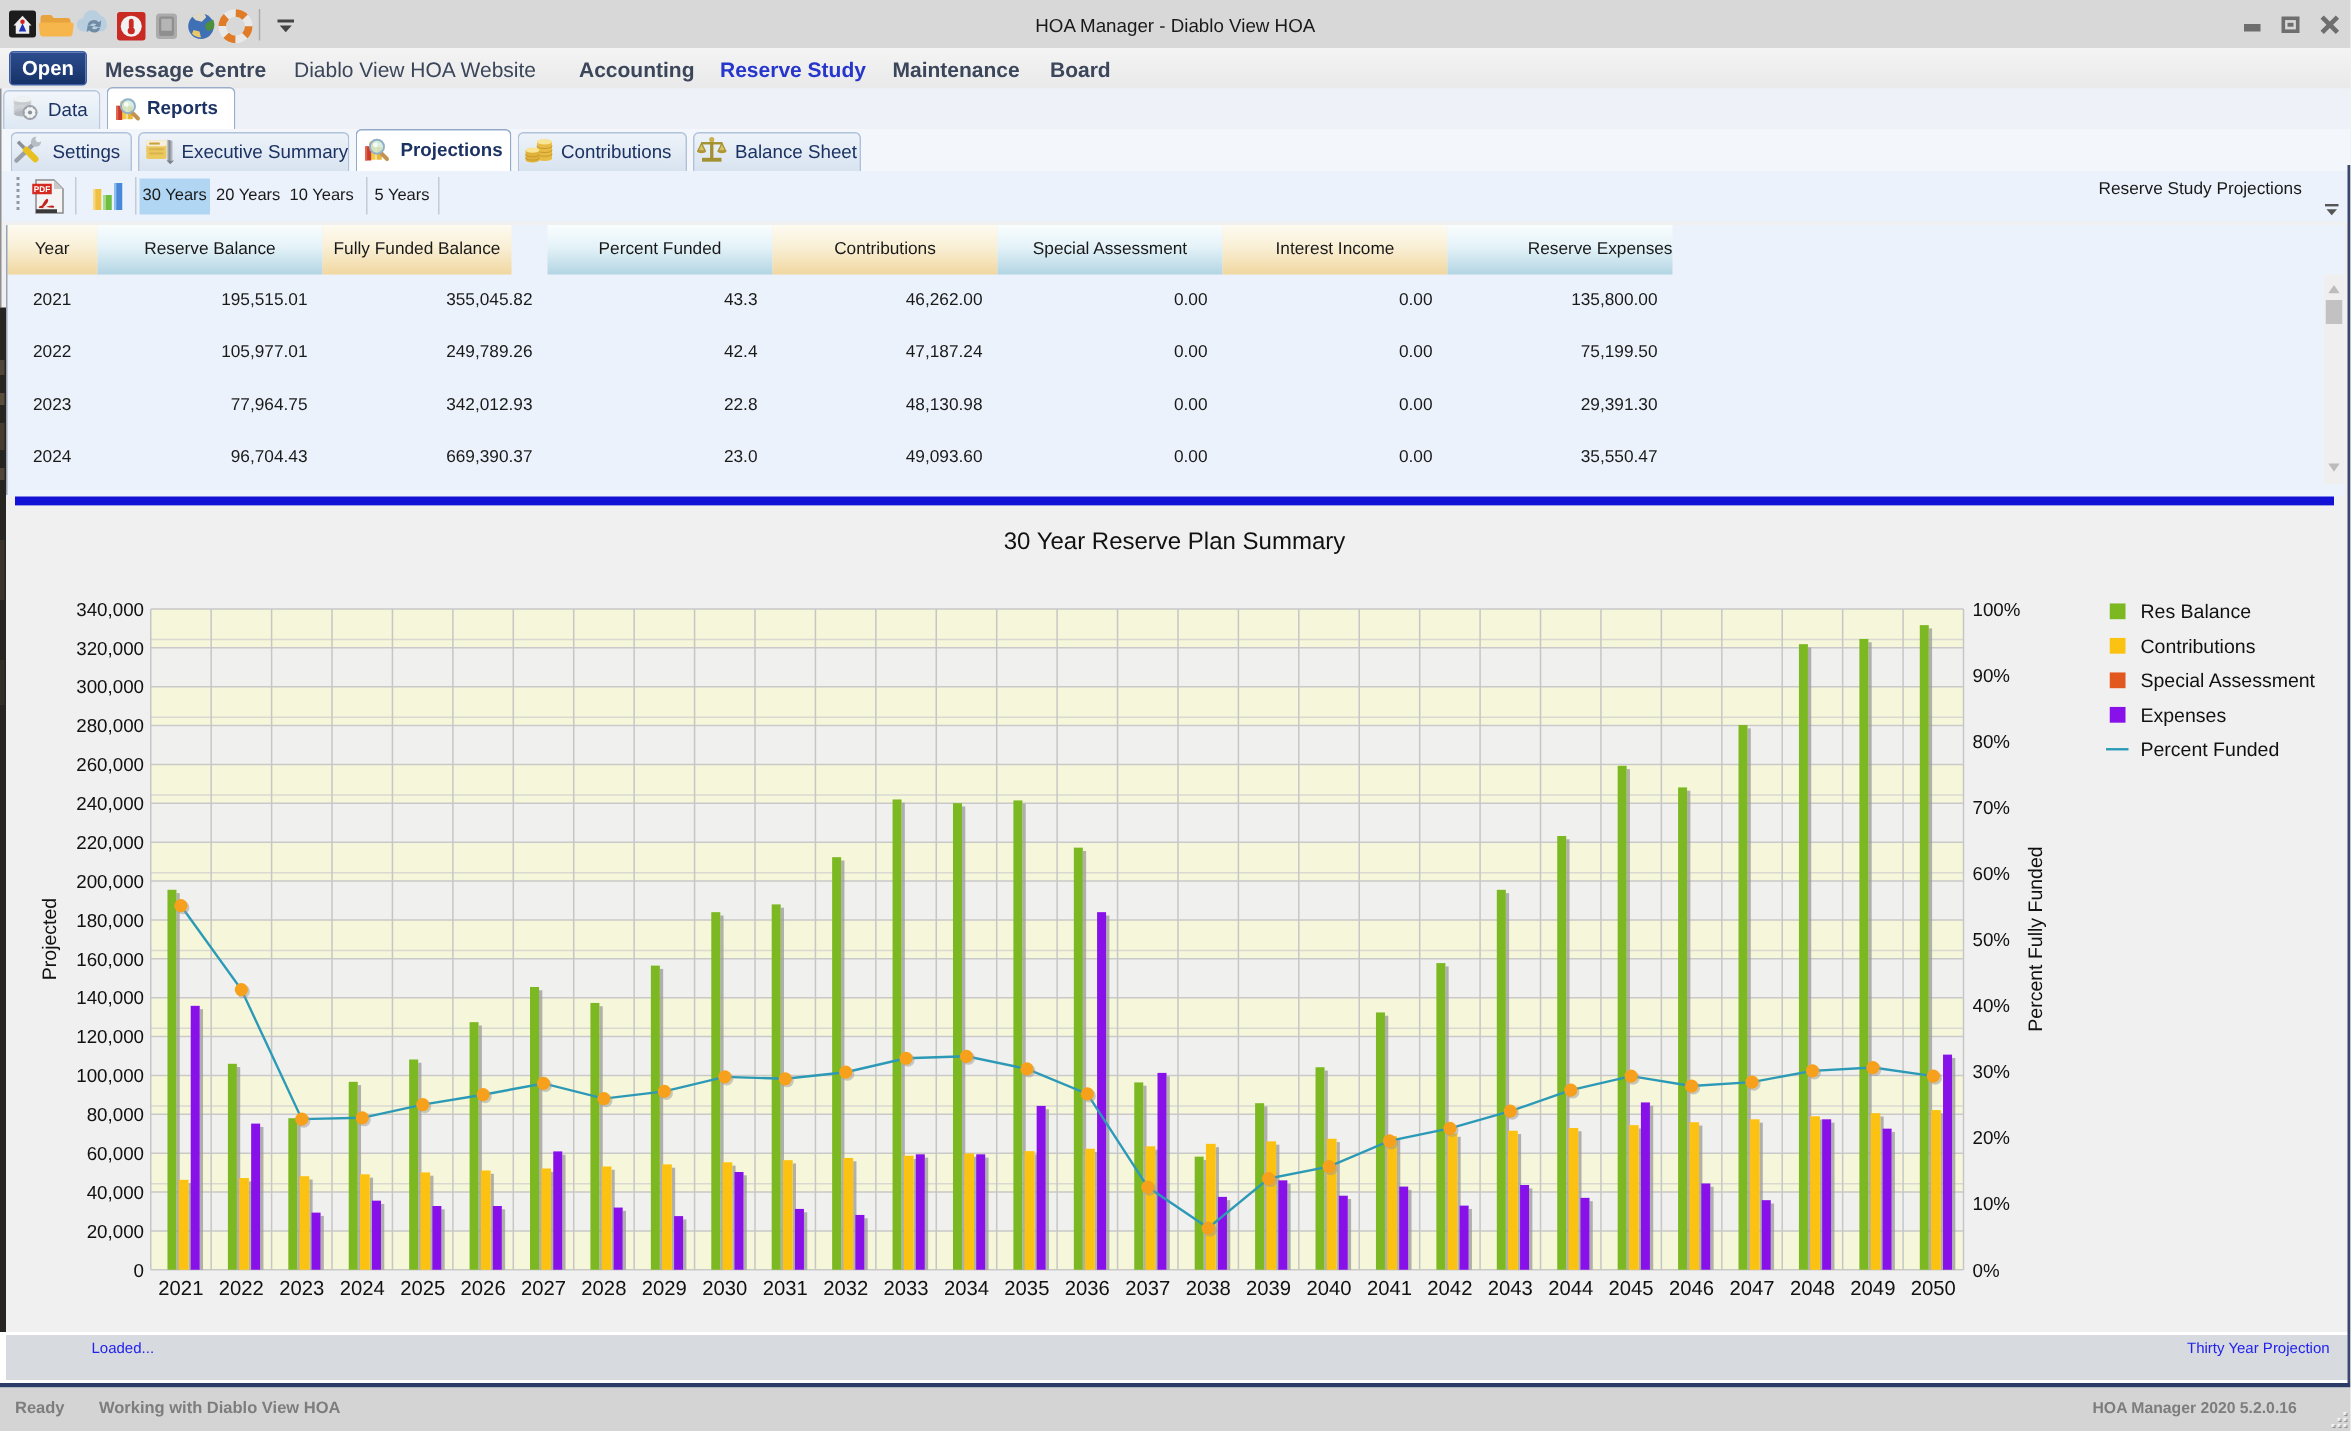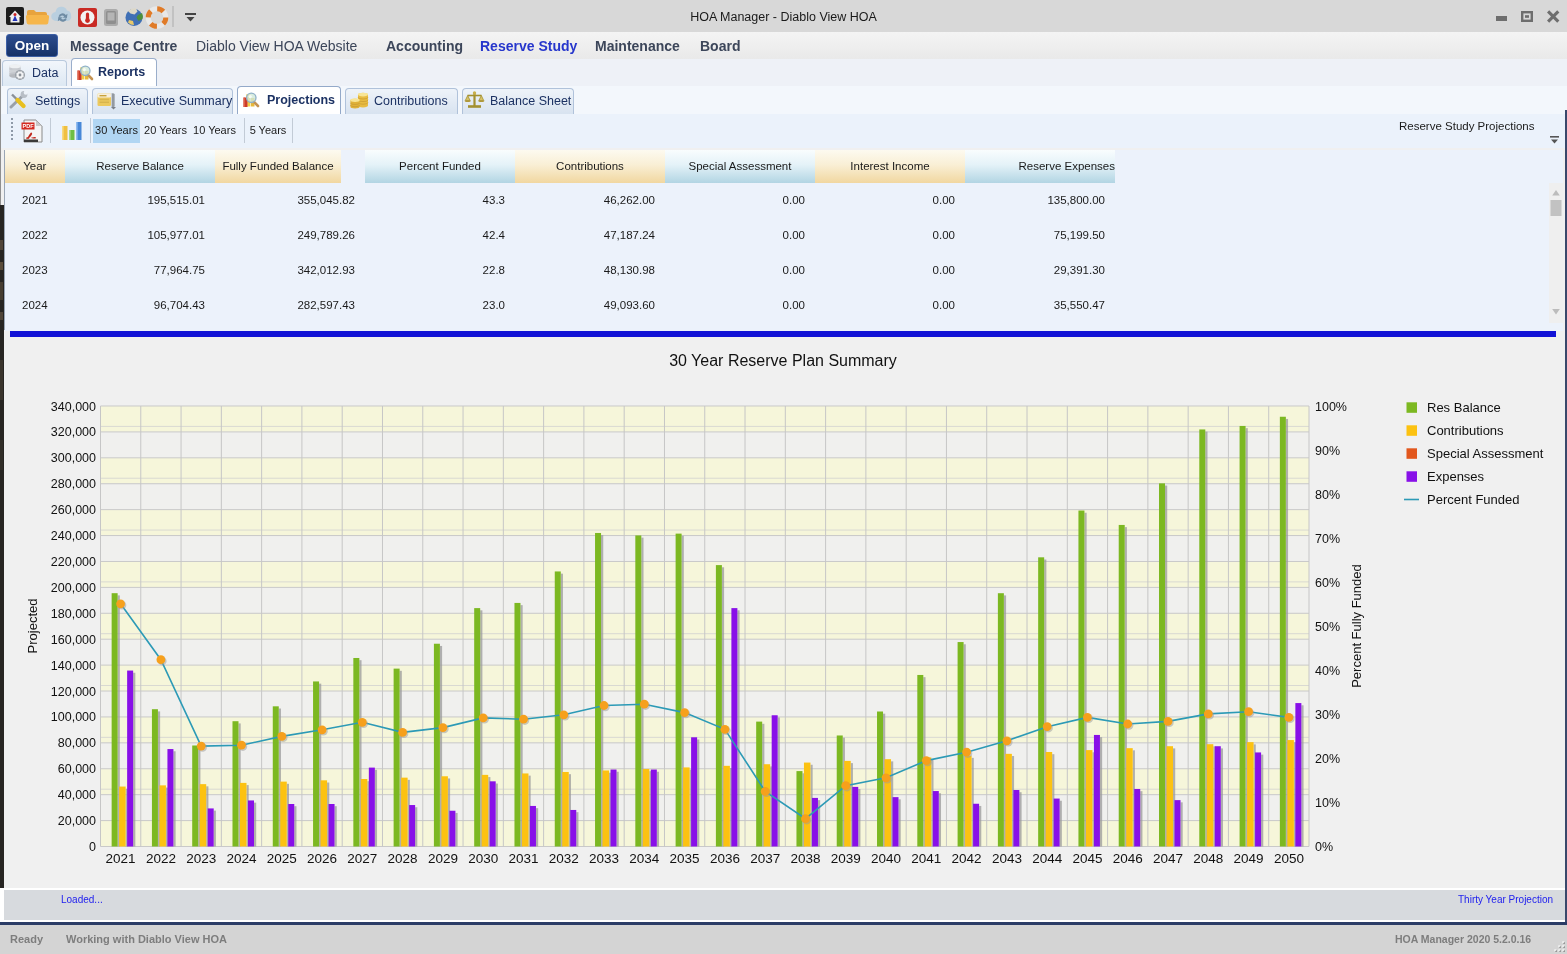--- a/index.html
+++ b/index.html
@@ -221,21 +221,21 @@
 <div class="tx" style="left:22px;top:264px;font-size:11.5px;">2023</div>
 <div class="tx" style="left:65px;top:264px;width:140px;text-align:right;font-size:11.5px;">77,964.75</div>
 <div class="tx" style="left:215px;top:264px;width:140px;text-align:right;font-size:11.5px;">342,012.93</div>
 <div class="tx" style="left:365px;top:264px;width:140px;text-align:right;font-size:11.5px;">22.8</div>
 <div class="tx" style="left:515px;top:264px;width:140px;text-align:right;font-size:11.5px;">48,130.98</div>
 <div class="tx" style="left:665px;top:264px;width:140px;text-align:right;font-size:11.5px;">0.00</div>
 <div class="tx" style="left:815px;top:264px;width:140px;text-align:right;font-size:11.5px;">0.00</div>
 <div class="tx" style="left:965px;top:264px;width:140px;text-align:right;font-size:11.5px;">29,391.30</div>
 <div class="tx" style="left:22px;top:299px;font-size:11.5px;">2024</div>
 <div class="tx" style="left:65px;top:299px;width:140px;text-align:right;font-size:11.5px;">96,704.43</div>
-<div class="tx" style="left:215px;top:299px;width:140px;text-align:right;font-size:11.5px;">282,597.43</div>
+<div class="tx" style="left:215px;top:299px;width:140px;text-align:right;font-size:11.5px;">669,390.37</div>
 <div class="tx" style="left:365px;top:299px;width:140px;text-align:right;font-size:11.5px;">23.0</div>
 <div class="tx" style="left:515px;top:299px;width:140px;text-align:right;font-size:11.5px;">49,093.60</div>
 <div class="tx" style="left:665px;top:299px;width:140px;text-align:right;font-size:11.5px;">0.00</div>
 <div class="tx" style="left:815px;top:299px;width:140px;text-align:right;font-size:11.5px;">0.00</div>
 <div class="tx" style="left:965px;top:299px;width:140px;text-align:right;font-size:11.5px;">35,550.47</div>
 <div class="a" style="left:1549px;top:183px;width:14px;height:140px;background:#efefef;"></div>
 <svg class="a" style="left:1549px;top:183px" width="14" height="140" viewBox="0 0 14 140">
     <path d="M3.2 12.5 l3.8-5.5 3.8 5.5Z" fill="#bcbcbc"></path>
     <rect x="1.5" y="17" width="11" height="16" fill="#c2c2c2"></rect>
     <path d="M3.2 126 l7.6 0 -3.8 5.5Z" fill="#bcbcbc"></path>

